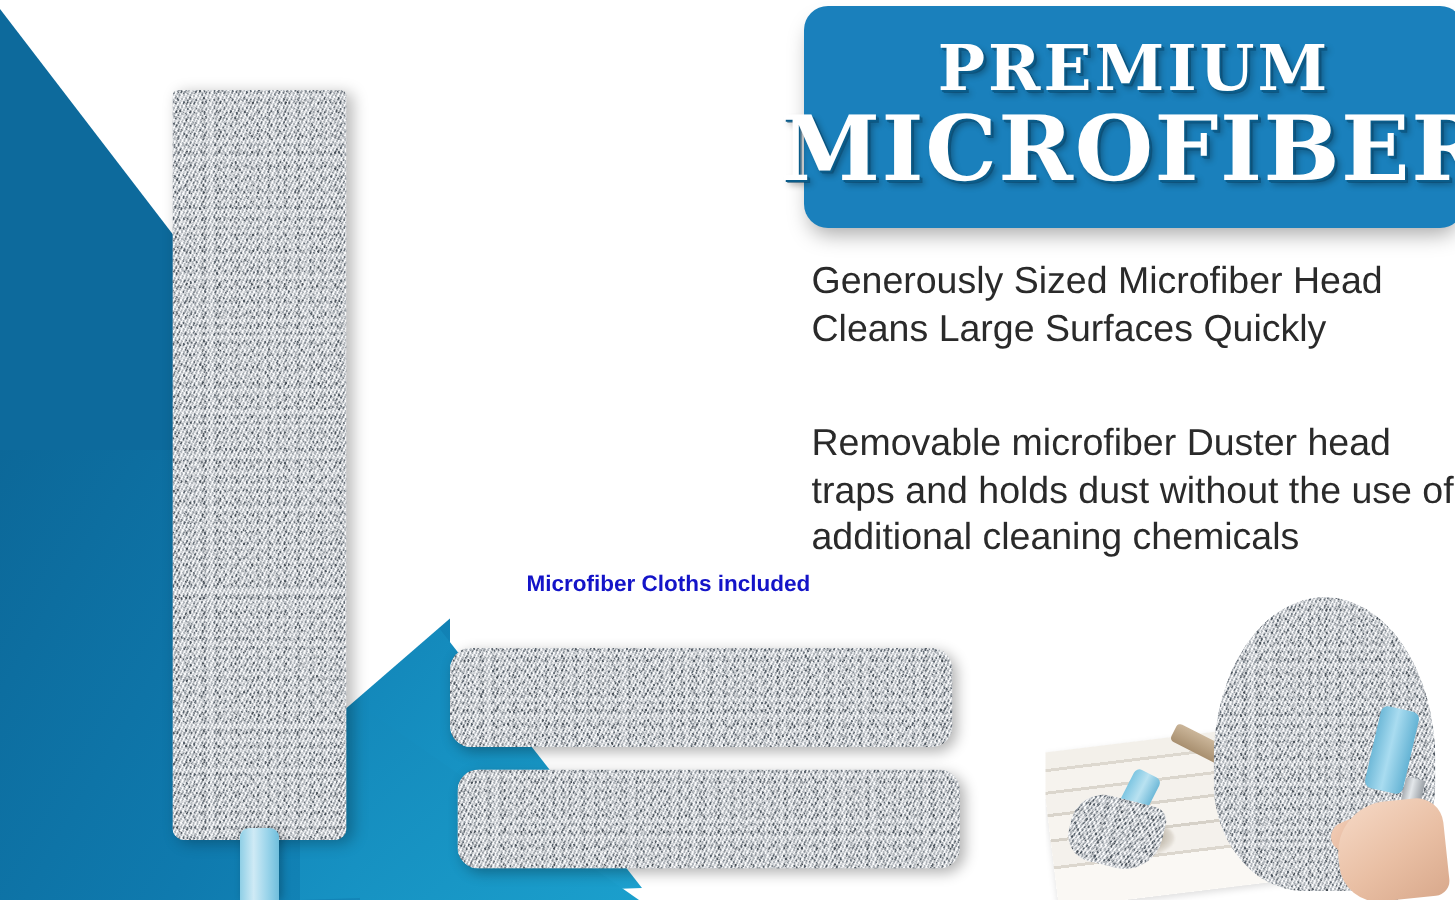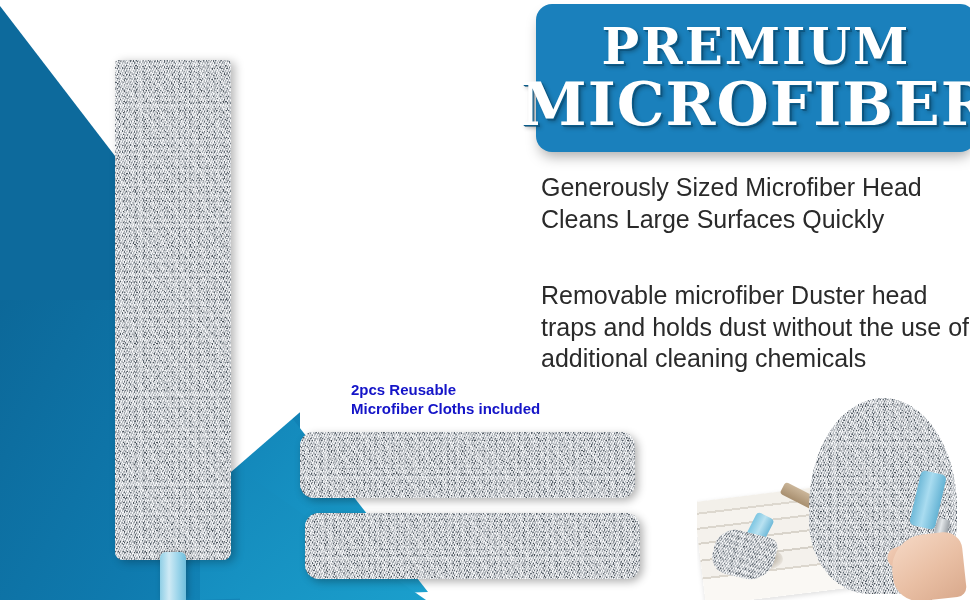--- a/index.html
+++ b/index.html
@@ -139,21 +139,21 @@
     font-weight: bold;
     color: #ffffff;
     letter-spacing: 2px;
     line-height: 1.02;
     text-shadow:
       1px 1px 0 #0a5c8a,
       2px 2px 0 rgba(10,70,105,0.55),
       3px 3px 4px rgba(0,0,0,0.30);
     white-space: nowrap;
   }
-  .banner-line-1 { font-size: 50px; text-align: center; }
+  .banner-line-1 { font-size: 42px; text-align: center; }
   .banner-line-2 { font-size: 60px; letter-spacing: 1px; }
 
   
   .copy {
     position: absolute;
     left: 541px;
     width: 432px;
     color: #2a2a2a;
     font-size: 25px;
     line-height: 1.26;
@@ -284,21 +284,20 @@
     <div class="shape-cyan2"></div>
   </div>
 
   <div class="duster-head fiber"></div>
   <div class="duster-handle"></div>
 
   <div class="cloth cloth-1 fiber"></div>
   <div class="cloth cloth-2 fiber"></div>
 
   <div class="callout">
-    <div>2pcs Reusable</div>
     <div>Microfiber Cloths included</div>
   </div>
 
   <div class="banner">
     <div class="banner-line banner-line-1">PREMIUM</div>
     <div class="banner-line banner-line-2">MICROFIBER</div>
   </div>
 
   <div class="copy copy-1">Generously Sized Microfiber Head Cleans Large Surfaces Quickly</div>
   <div class="copy copy-2">Removable microfiber Duster head traps and holds dust without the use of additional cleaning chemicals</div>

